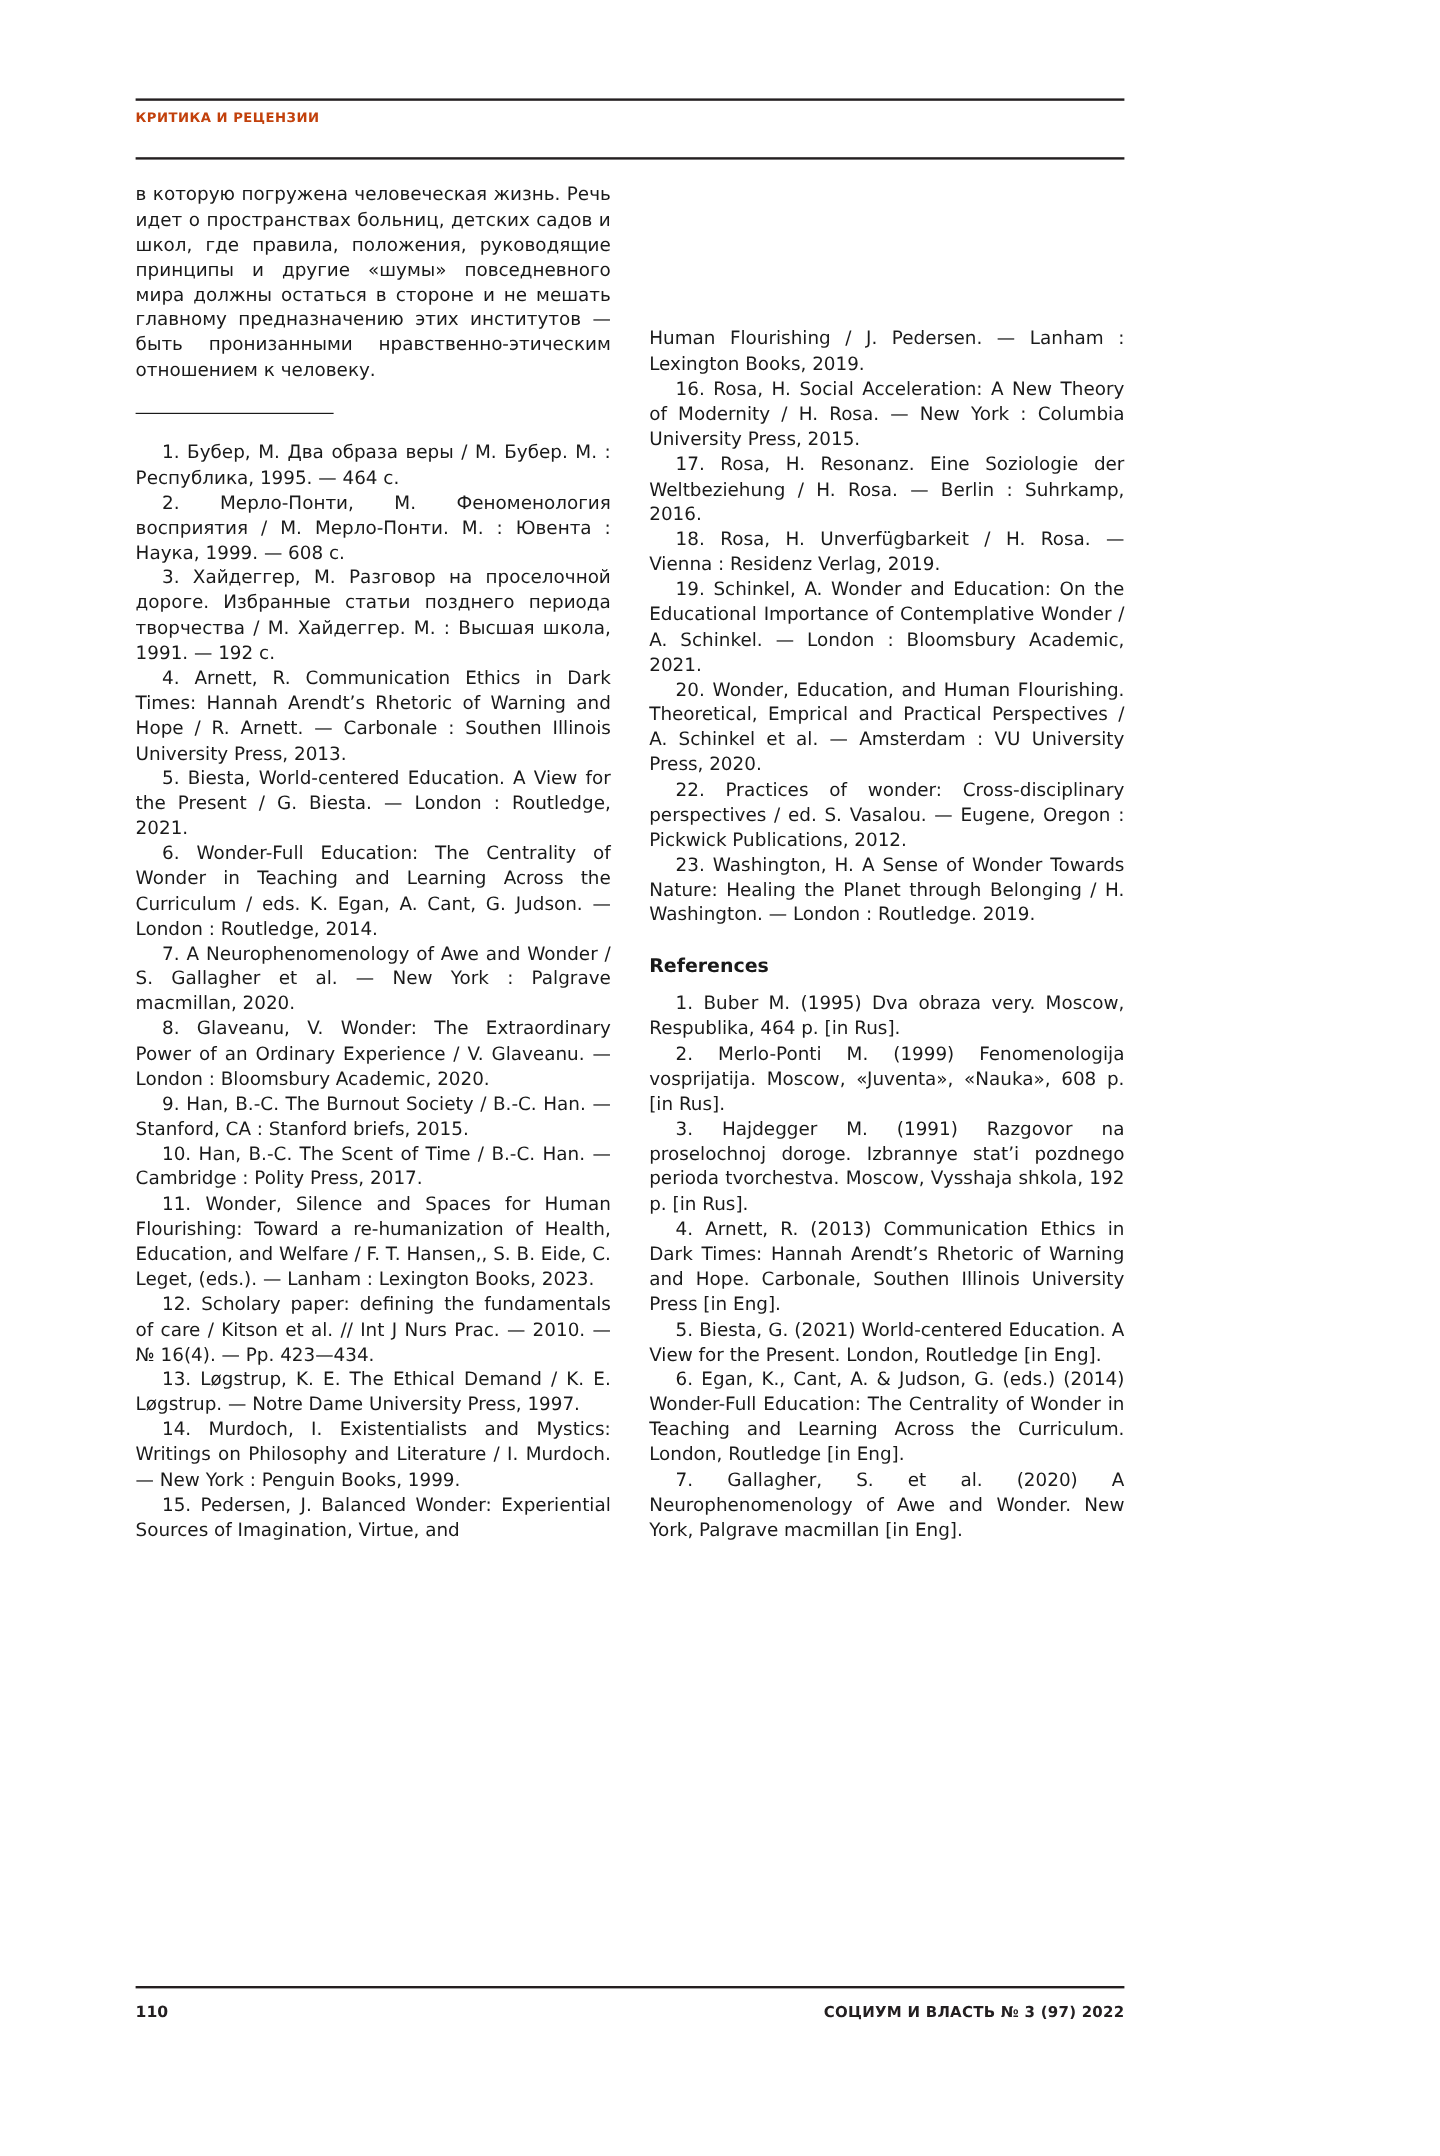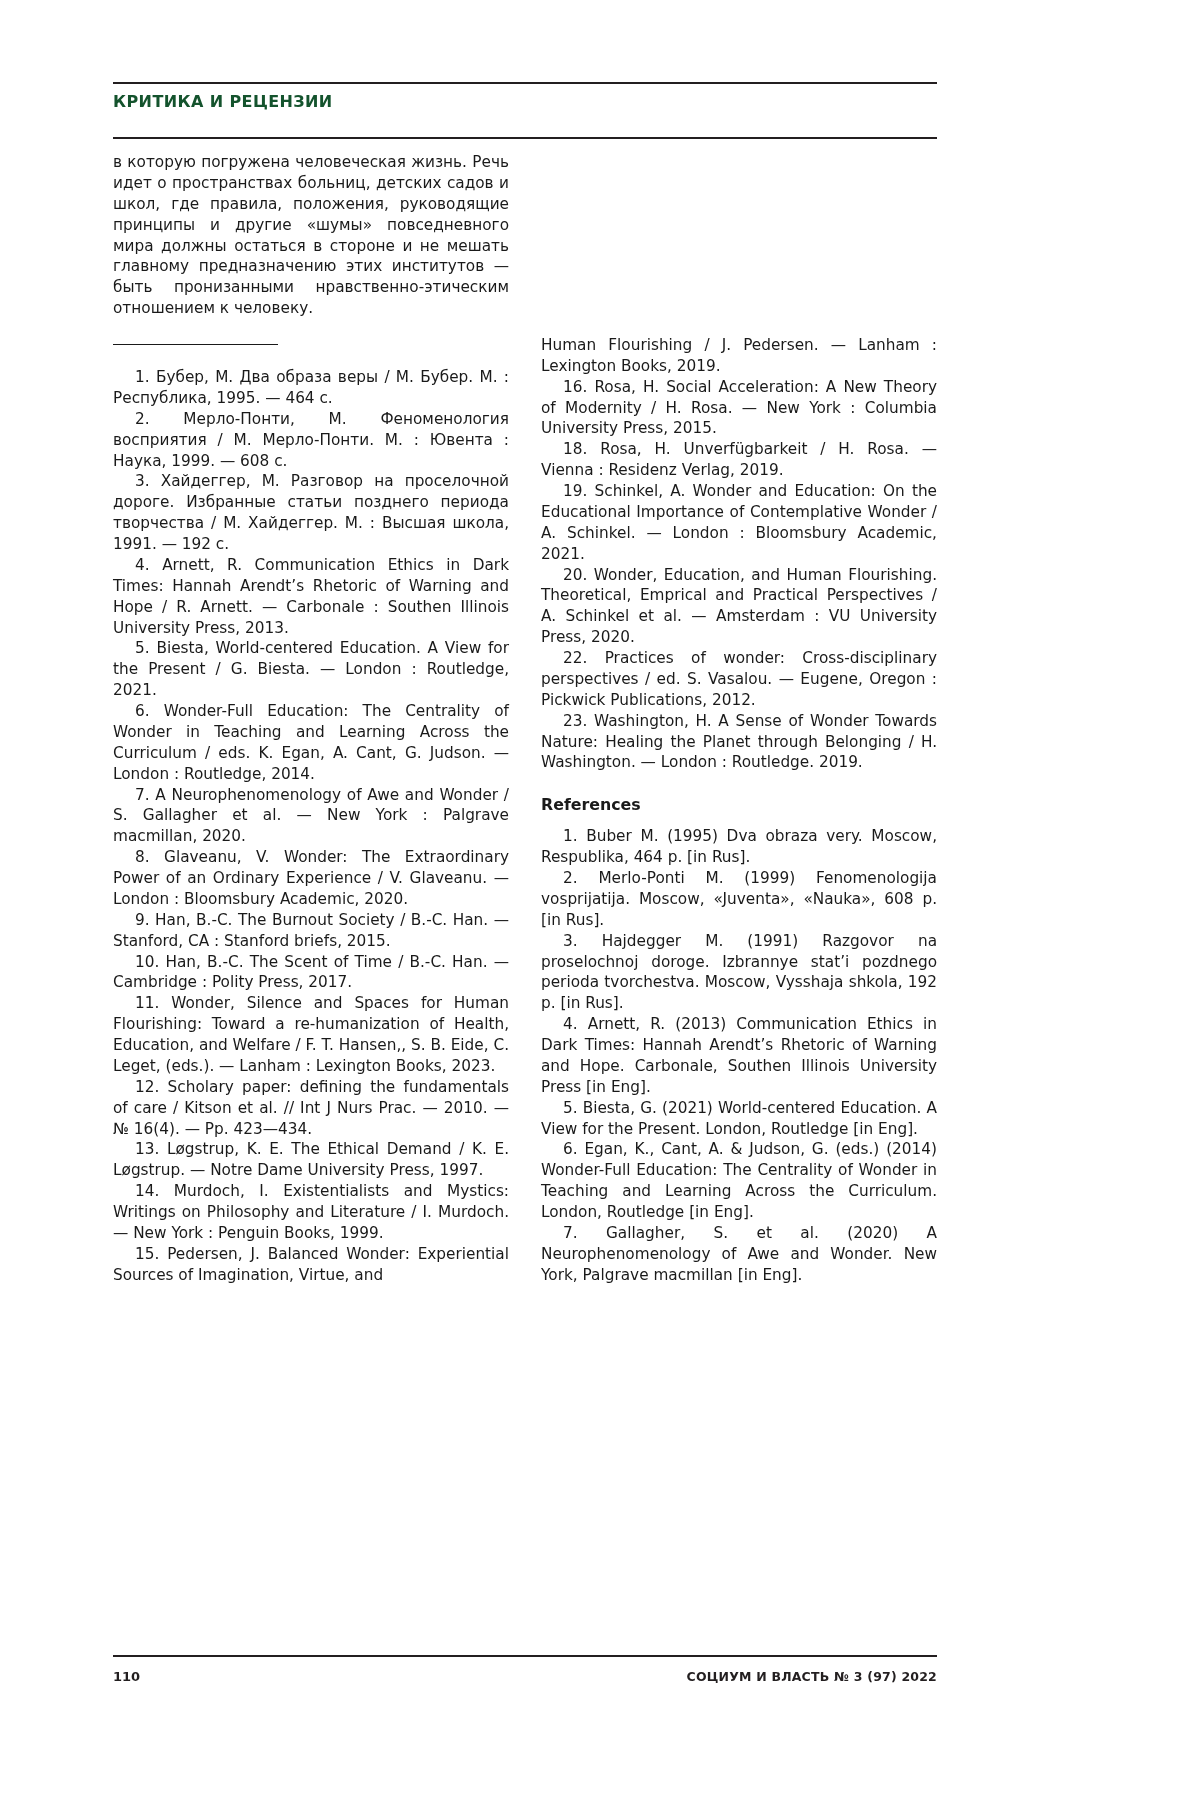--- a/index.html
+++ b/index.html
@@ -33,23 +33,23 @@
   }
   .header .rule-bottom {
     border-top: 2px solid #231f20;
     width: 100%;
     height: 0;
     margin-top: 26px;
   }
   .header-title {
     font-family: "DejaVu Sans", sans-serif;
     font-weight: bold;
-    font-size: 16px;
+    font-size: 11px;
     letter-spacing: 0.4px;
-    color: #14532d;
+    color: #c2410c;
     margin-top: 8px;
     text-transform: uppercase;
   }
   .columns {
     position: absolute;
     left: 113px;
     top: 152px;
     width: 824px;
     display: flex;
     justify-content: space-between;
@@ -148,20 +148,21 @@
       <p class="indent">11. Wonder, Silence and Spaces for Human Flourishing: Toward a re-humanization of Health, Education, and Welfare / F. T. Hansen,, S. B. Eide, C. Leget, (eds.). — Lanham : Lexington Books, 2023.</p>
       <p class="indent">12. Scholary paper: defining the fundamentals of care / Kitson et al. // Int J Nurs Prac.  — 2010. — № 16(4). — Pp. 423—434.</p>
       <p class="indent">13. Løgstrup, K. E. The Ethical Demand / K. E. Løgstrup. — Notre Dame University Press, 1997.</p>
       <p class="indent">14. Murdoch, I. Existentialists and Mystics: Writings on Philosophy and Literature / I. Murdoch. — New York : Penguin Books, 1999.</p>
       <p class="indent">15. Pedersen, J. Balanced Wonder: Experiential Sources of Imagination, Virtue, and</p>
     </div>
 
     <div class="col">
       <p class="noindent">Human Flourishing / J. Pedersen. — Lanham : Lexington Books, 2019.</p>
       <p class="indent">16. Rosa, H. Social Acceleration: A New Theory of Modernity / H. Rosa. — New York : Columbia University Press, 2015.</p>
+      <p class="indent">17. Rosa, H. Resonanz. Eine Soziologie der Weltbeziehung / H. Rosa. — Berlin : Suhrkamp, 2016.</p>
       <p class="indent">18. Rosa, H. Unverfügbarkeit / H. Rosa. — Vienna : Residenz Verlag, 2019.</p>
       <p class="indent">19. Schinkel, A. Wonder and Education: On the Educational Importance of Contemplative Wonder / A. Schinkel. — London : Bloomsbury Academic, 2021.</p>
       <p class="indent">20. Wonder, Education, and Human Flourishing. Theoretical, Emprical and Practical Perspectives / A. Schinkel et al. — Amsterdam : VU University Press, 2020.</p>
       <p class="indent">22. Practices of wonder: Cross-disciplinary perspectives / ed. S. Vasalou. — Eugene, Oregon : Pickwick Publications, 2012.</p>
       <p class="indent">23. Washington, H. A Sense of Wonder Towards Nature: Healing the Planet through Belonging / H. Washington. — London : Routledge. 2019.</p>
 
       <div class="refs-heading">References</div>
 
       <p class="indent">1. Buber M. (1995) Dva obraza very. Moscow, Respublika, 464 p. [in Rus].</p>
       <p class="indent">2. Merlo-Ponti M. (1999) Fenomenologija vosprijatija. Moscow, «Juventa», «Nauka», 608 p. [in Rus].</p>

